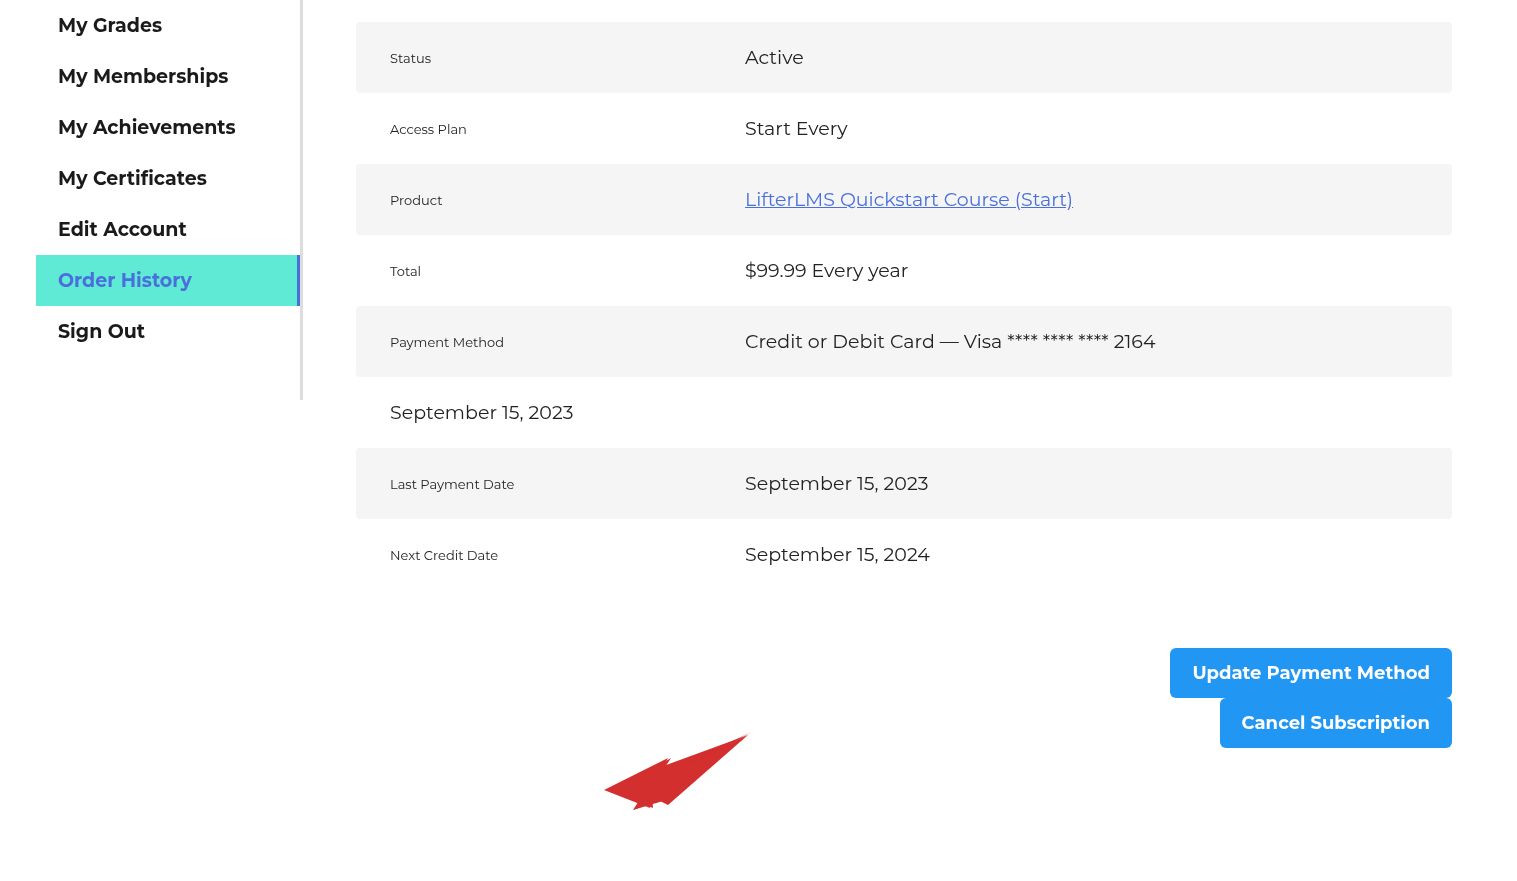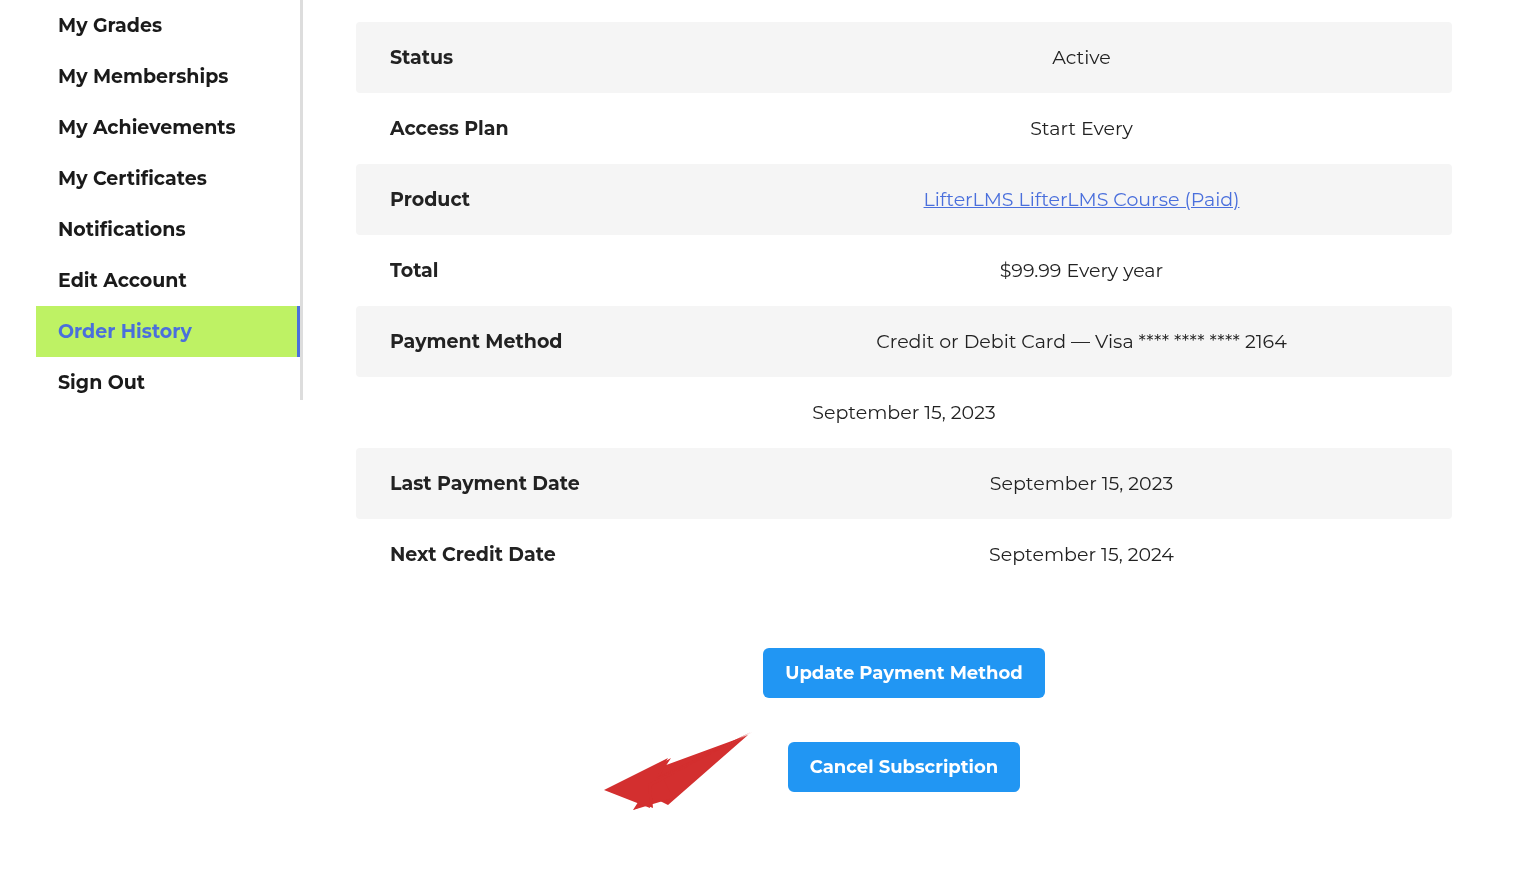--- a/index.html
+++ b/index.html
@@ -2,65 +2,64 @@
 <html><head>
   <meta charset="utf-8">
   <style>
     * { box-sizing: border-box; margin: 0; padding: 0; }
     body { font-family: 'Montserrat', 'Segoe UI', Arial, sans-serif; background: #fff; color: #222; }
     .layout { display: flex; height: 881px; width: 1517px; position: relative; overflow: hidden; }
     .sidebar { width: 300px; padding-top: 0; background: #fff; }
     .sidebar-border { position: absolute; left: 300px; top: 0; width: 3px; height: 400px; background: #ddd; }
     .nav { list-style: none; padding: 0 0 0 36px; }
     .nav li { padding: 14px 22px; font-size: 19px; font-weight: 700; color: #1a1a1a; cursor: pointer; }
-    .nav li.active { background: #bef264; color: #4a6fdc; position: relative; }
+    .nav li.active { background: #5eead4; color: #4a6fdc; position: relative; }
     .nav li.active::after { content: ""; position: absolute; right: -1px; top: 0; bottom: 0; width: 4px; background: #4a6fdc; }
     .main { flex: 1; padding: 22px 65px 40px 56px; }
     .table { width: 100%; }
     .row { display: flex; padding: 24px 34px; border-radius: 4px; align-items: center; }
     .row:nth-child(odd) { background: #f5f5f5; }
     .row:nth-child(even) { background: #fff; }
-    .label { flex: 0 0 355px; font-size: 19px; font-weight: 700; color: #222; }
-    .value { flex: 1; font-size: 19px; font-weight: 400; color: #222; text-align: center; }
+    .label { flex: 0 0 355px; font-size: 13px; font-weight: 400; color: #222; }
+    .value { flex: 1; font-size: 19px; font-weight: 400; color: #222; }
     .value a { color: #4a6fdc; text-decoration: underline; }
-    .actions { margin-top: 58px; display: flex; flex-direction: column; gap: 44px; align-items: center; }
+    .actions { margin-top: 58px; display: flex; flex-direction: column; align-items: flex-end; }
     .btn { background: #2196f3; color: #fff; border: none; border-radius: 6px; padding: 14px 22px; font-size: 18px; font-weight: 700; cursor: pointer; font-family: inherit; }
     .arrow-wrap { position: absolute; left: 603px; top: 730px; pointer-events: none; }
   </style>
 </head>
 <body>
 
 <div class="layout">
   <div class="sidebar">
     <ul class="nav">
       <li>My Grades</li>
       <li>My Memberships</li>
       <li>My Achievements</li>
       <li>My Certificates</li>
-      <li>Notifications</li>
       <li>Edit Account</li>
       <li class="active">Order History</li>
       <li>Sign Out</li>
     </ul>
   </div>
   <div class="sidebar-border"></div>
 
   <div class="main">
     <div class="table">
       <div class="row">
         <div class="label">Status</div>
         <div class="value">Active</div>
       </div>
       <div class="row">
         <div class="label">Access Plan</div>
         <div class="value">Start Every</div>
       </div>
       <div class="row">
         <div class="label">Product</div>
-        <div class="value"><a href="#">LifterLMS LifterLMS Course (Paid)</a></div>
+        <div class="value"><a href="#">LifterLMS Quickstart Course (Start)</a></div>
       </div>
       <div class="row">
         <div class="label">Total</div>
         <div class="value">$99.99 Every year</div>
       </div>
       <div class="row">
         <div class="label">Payment Method</div>
         <div class="value">Credit or Debit Card — Visa **** **** **** 2164</div>
       </div>
       <div class="row">

